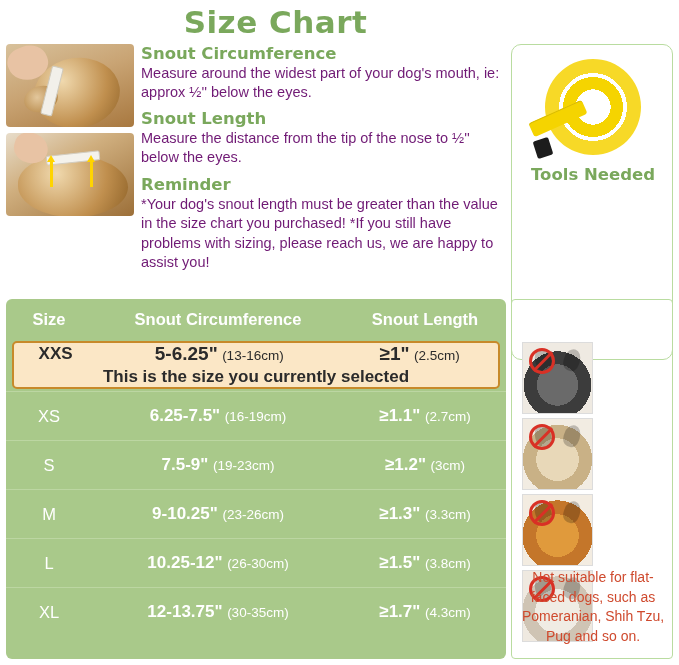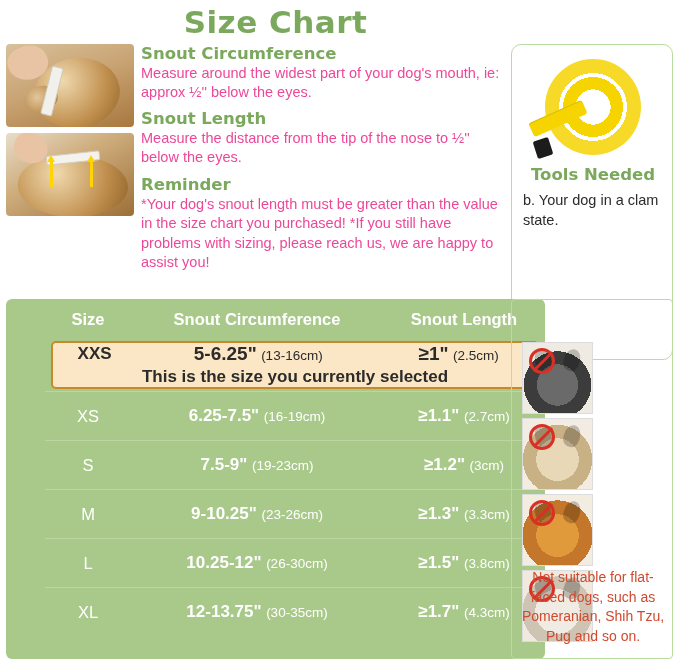--- a/index.html
+++ b/index.html
@@ -141,21 +141,21 @@
   }
   .sec-head {
     font-size: 16.5px;
     font-weight: bold;
     color: #7aa85c;
     margin-bottom: 1px;
     font-family: "DejaVu Sans", sans-serif;
   }
   .sec-body {
     font-size: 14.5px;
-    color: #ec4899;
+    color: #701a75;
     line-height: 1.32;
     margin-bottom: 7px;
   }
   .sec-body.reminder {
     line-height: 1.35;
   }
 
   
   .tools-box {
     position: absolute;
@@ -232,21 +232,20 @@
   
   .table-wrap {
     position: absolute;
     left: 6px;
     top: 299px;
     width: 500px;
     height: 360px;
     background: #a9c98a;
     border-radius: 6px;
     overflow: hidden;
-    padding-left: 39px;
   }
   .t-row {
     display: flex;
     align-items: center;
     color: #ffffff;
   }
   .t-head {
     height: 40px;
     font-weight: bold;
     font-size: 16.5px;
@@ -420,21 +419,20 @@
   </div>
 
   <div class="tools-box">
     <div class="tape-photo">
       <div class="tape-coil"></div>
       <div class="tape-strip"></div>
       <div class="tape-end"></div>
     </div>
     <div class="tools-title">Tools Needed</div>
     <div class="tools-list">
-      <div>b. Your dog in a clam state.</div>
     </div>
   </div>
 
   <div class="table-wrap">
     <div class="t-row t-head">
       <div class="c-size">Size</div>
       <div class="c-circ">Snout Circumference</div>
       <div class="c-len">Snout Length</div>
     </div>
 

